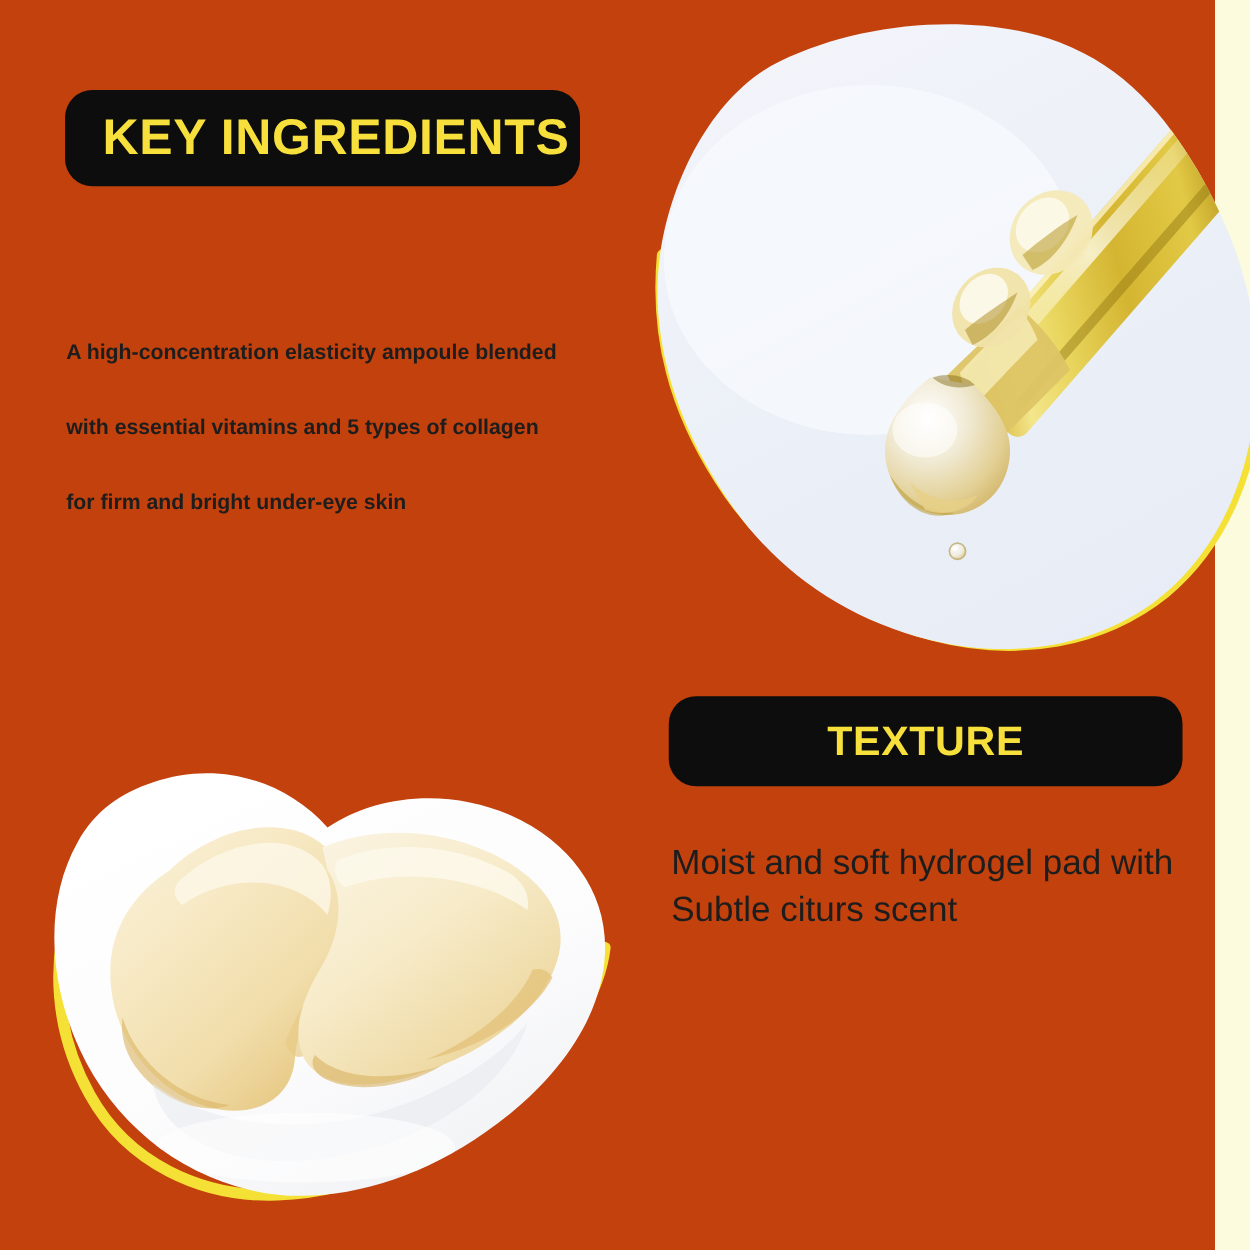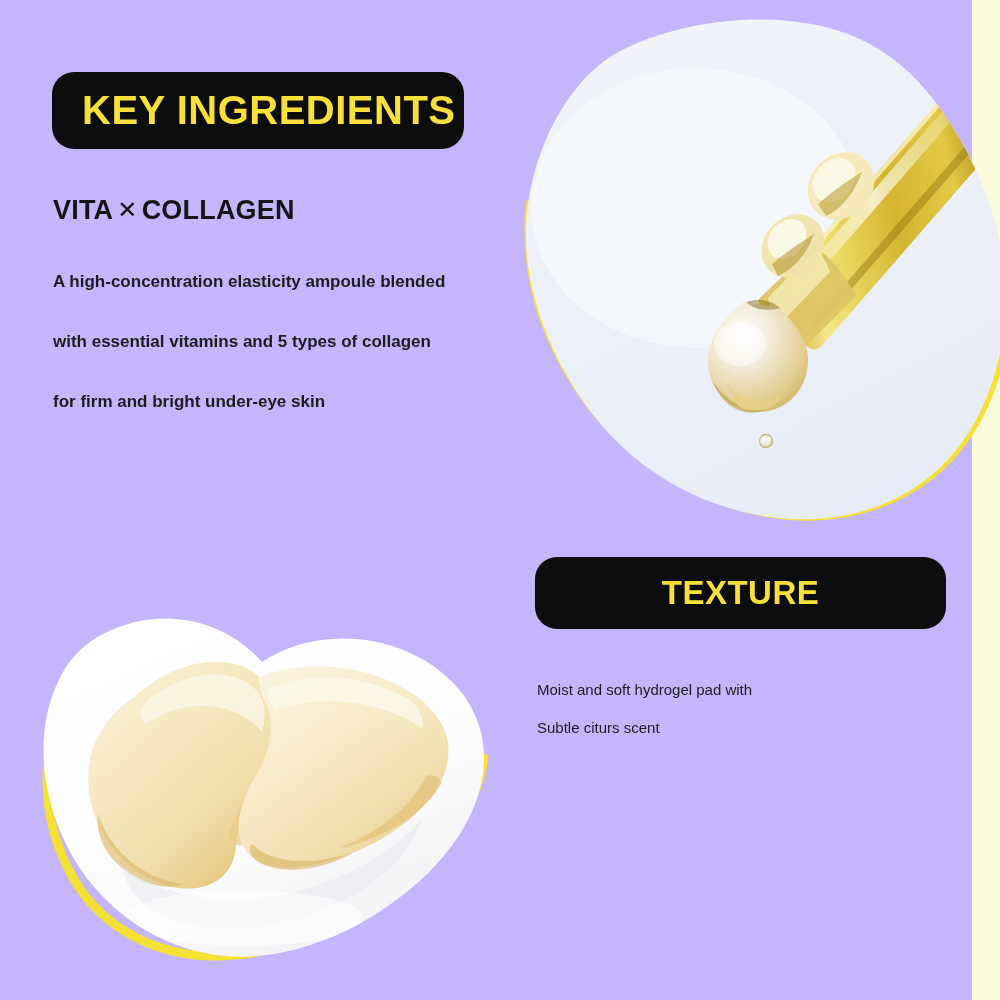--- a/index.html
+++ b/index.html
@@ -16,21 +16,21 @@
     overflow: hidden;
     position: relative;
     -webkit-font-smoothing: antialiased;
   }
 
   #page {
     position: absolute;
     inset: 0;
     width: 972px;
     height: 1000px;
-    background: #c4b5fd;
+    background: #c2410c;
   }
 
   
   .art {
     position: absolute;
     pointer-events: none;
   }
   #dropper-art {
     left: 496px;
     top: 8px;
@@ -99,21 +99,21 @@
 
   #ing1-title { left: 53px; top: 195px; }
   #ing1-body  { left: 53px; top: 252px; width: 560px; }
   #ing2-title { left: 53px; top: 418px; }
   #ing2-body  { left: 53px; top: 467px; width: 440px; }
 
   
   .tex-block {
     position: absolute;
     left: 537px;
-    font-size: 15px;
+    font-size: 28px;
     line-height: 38px;
     color: #1d1d1d;
     white-space: pre-line;
   }
   #tex0 { top: 671px; }
   #tex1 { top: 785px; }
   #tex2 { top: 855px; }
 </style>
 </head>
 <body>
@@ -318,23 +318,20 @@
       <path d="M 108,266 C 150,300 226,310 296,288 C 346,272 386,246 408,218
                C 392,272 320,320 234,328 C 162,334 114,306 108,266 Z" fill="#e6e7ec" opacity="0.5"></path>
       <ellipse cx="230" cy="318" rx="120" ry="28" fill="#ffffff" opacity="0.6"></ellipse>
     </g>
   </svg>
 
   <div class="badge" id="badge-key">
     <span>KEY INGREDIENTS</span>
   </div>
 
-  <div class="ing-title" id="ing1-title">
-    <span>VITA</span><span class="x-mark">✕</span><span>COLLAGEN</span>
-  </div>
   <div class="ing-body" id="ing1-body">A high-concentration elasticity ampoule blended
 with essential vitamins and 5 types of collagen
 for firm and bright under-eye skin</div>
 
 
   <div class="badge" id="badge-texture">
     <span>TEXTURE</span>
   </div>
 
   <div class="tex-block" id="tex0">Moist and soft hydrogel pad with

